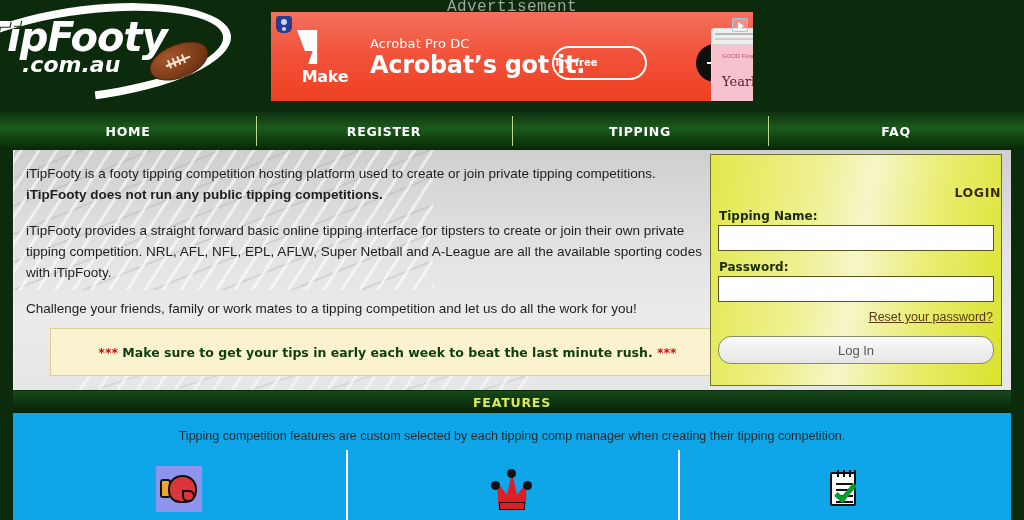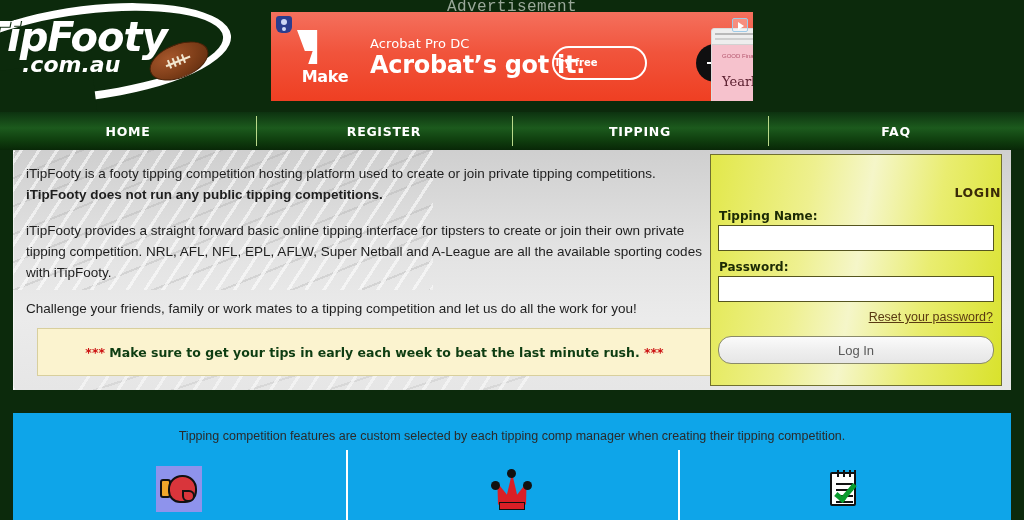--- a/index.html
+++ b/index.html
@@ -193,21 +193,21 @@
     opacity:.7;
   }
   .copy{
     position:absolute; left:13px; top:13px; width:690px;
     font-size:13.5px; color:#1e1e1e; line-height:21px;
   }
   .copy p{ margin-bottom:15px; }
   .copy b{ font-weight:bold; }
 
   .notice{
-    position:absolute; left:24px; top:178px; width:675px; height:48px;
+    position:absolute; left:37px; top:178px; width:675px; height:48px;
     background:#fbf3cf; border:1px solid #d8cf9d;
     display:flex; align-items:center; justify-content:center;
   }
   .notice-txt{
     font-family:"DejaVu Sans", sans-serif;
     font-size:12.5px; font-weight:bold; color:#0e3d12;
   }
   .ast{ color:#cc1111; }
 
   
@@ -407,20 +407,23 @@
   <div class="login">
     <div class="login-title">LOGIN</div>
     <div class="login-label">Tipping Name:</div>
     <input class="login-input" type="text" value="" placeholder="" style="">
     <div class="login-label">Password:</div>
     <input class="login-input" type="password" value="" placeholder="" style="">
     <div class="login-reset">Reset your password?</div>
     <button class="login-btn">Log In</button>
   </div>
 
+  <div class="features-bar">
+    <div class="features-title">FEATURES</div>
+  </div>
   <div class="features-body">
     <div class="features-sub">Tipping competition features are custom selected by each tipping comp manager when creating their tipping competition.</div>
 
     <div class="feature-cols">
       <div class="feature-col">
         <div class="ico">
           <div class="glove-bg"></div>
           <div class="glove-cuff"></div>
           <div class="glove-body"></div>
           <div class="glove-thumb"></div>

